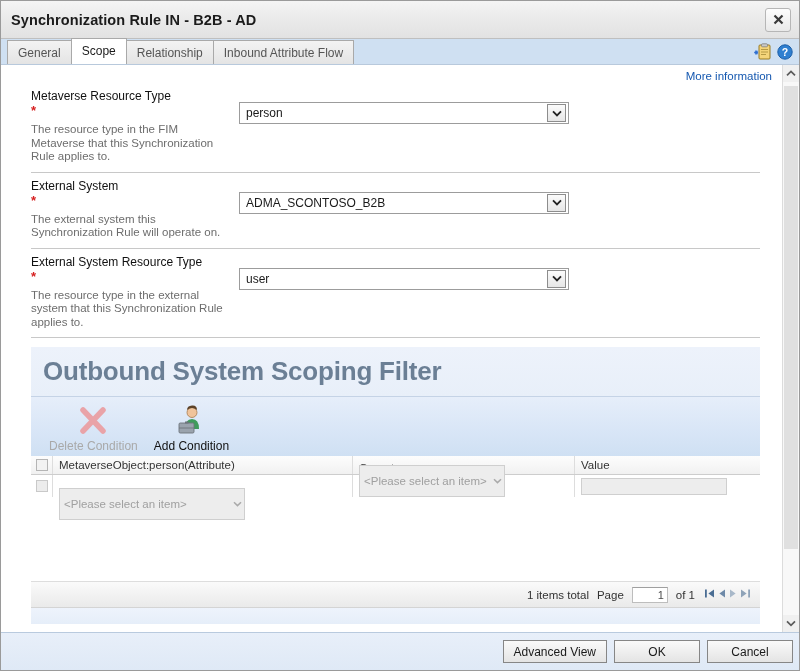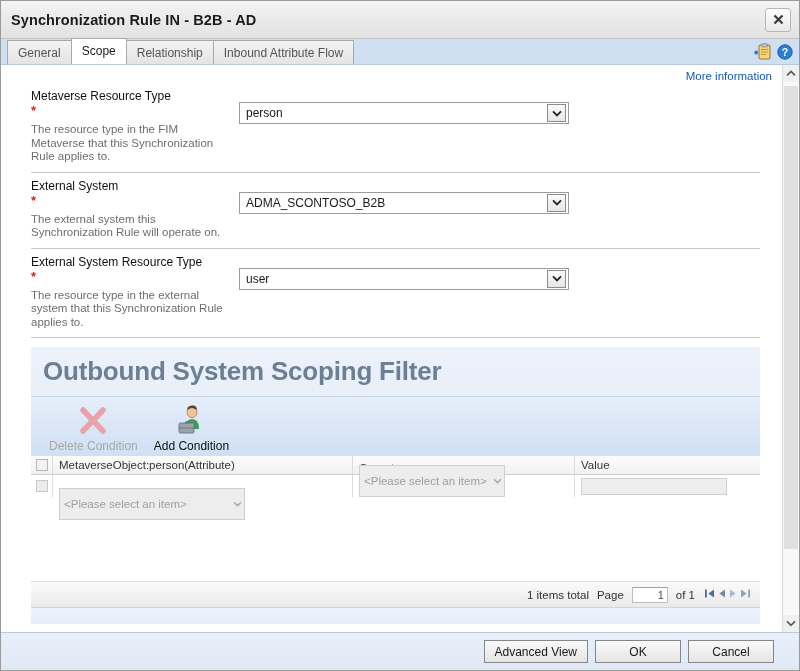--- a/index.html
+++ b/index.html
@@ -392,21 +392,21 @@
 
   
   .footer {
     height: 38px;
     min-height: 38px;
     background: linear-gradient(to bottom,#e8eff9,#dfe9f6);
     border-top: 1px solid #b9cade;
     display: flex;
     align-items: center;
     justify-content: flex-end;
-    padding-right: 25px;
+    padding-right: 6px;
     box-sizing: border-box;
     gap: 7px;
   }
   .btn {
     min-width: 86px;
     height: 23px;
     border: 1px solid #868686;
     background: linear-gradient(to bottom,#fafafa,#e4e4e4);
     font-size: 12px;
     color: #1a1a1a;

